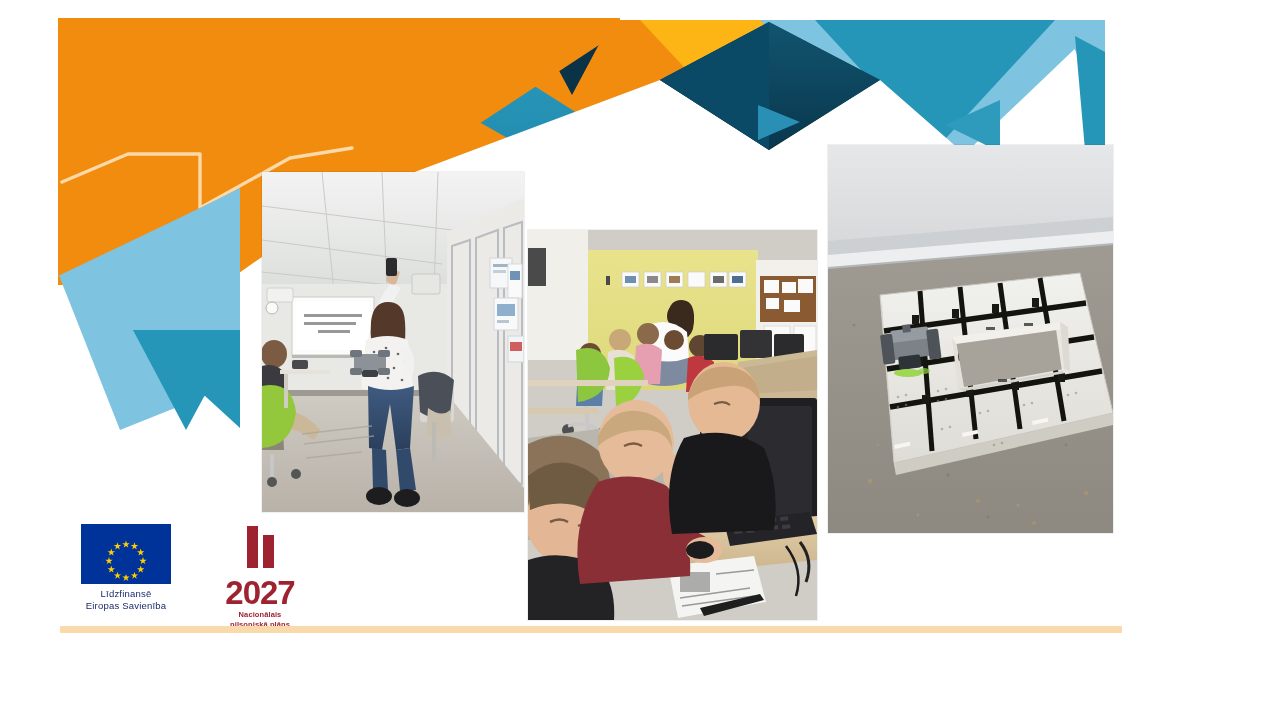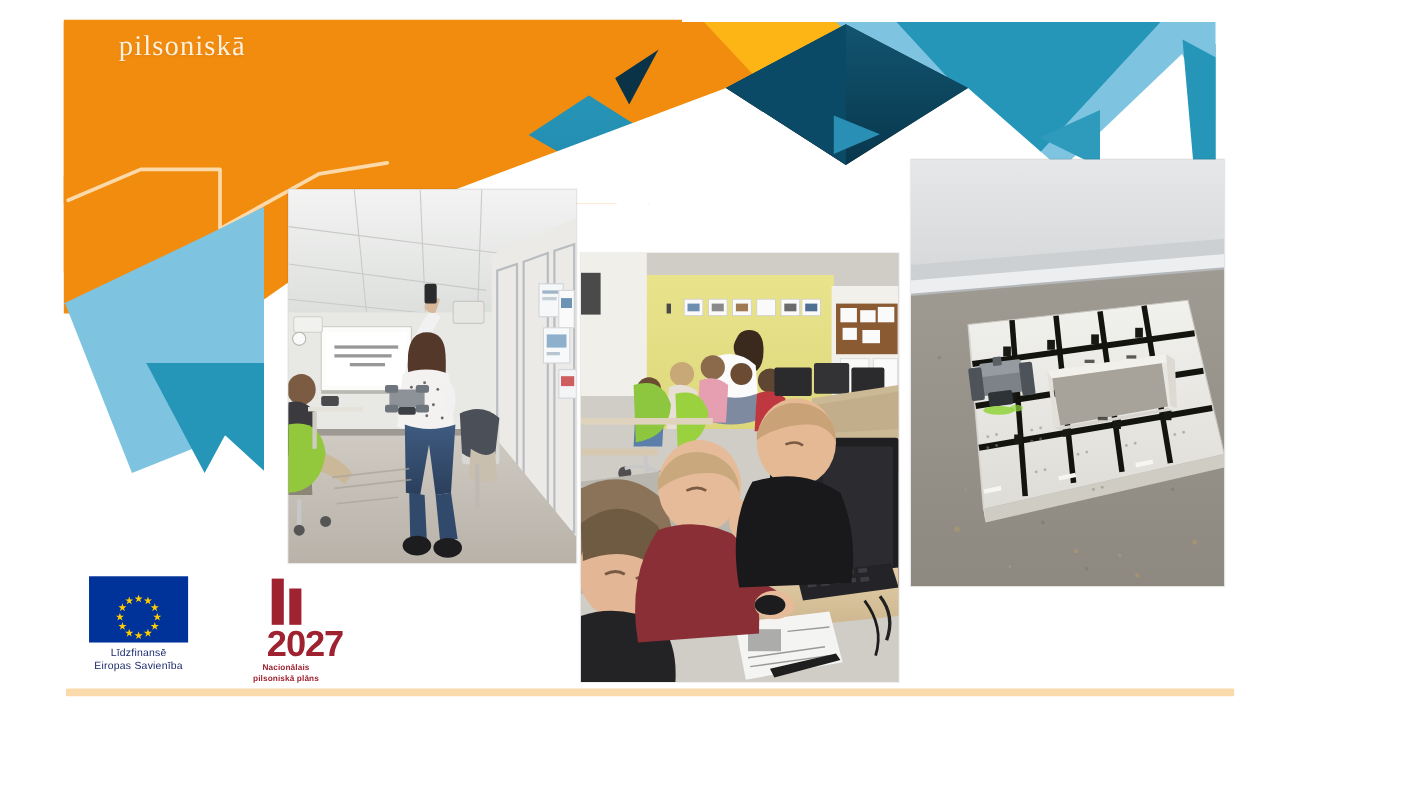--- a/index.html
+++ b/index.html
@@ -76,21 +76,21 @@
     position:absolute; left:208px; top:524px;
     width:104px; text-align:center; color:#9e2230;
   }
   #nap-bars{ height:44px; display:flex; justify-content:center; align-items:flex-end; gap:5px; }
   #nap-bars i{ display:block; width:11px; background:#9e2230; }
   #nap-bars i:nth-child(1){ height:42px; }
   #nap-bars i:nth-child(2){ height:33px; }
   #nap-year{
     font-family:"Liberation Sans", sans-serif;
     font-size:33px; font-weight:bold; letter-spacing:-1px;
-    line-height:.95; margin-top:1px;text-align:right;
+    line-height:.95; margin-top:9px;
   }
   #logo-nap .cap{
     margin-top:2px;
     font-size:7.5px; font-weight:bold; line-height:1.3; letter-spacing:.1px;
   }
 
   
   #bottom-rule{
     position:absolute;
     left:60px; top:626px; width:1062px; height:7px;
@@ -170,21 +170,20 @@
     <polyline points="62,182 128,154 200,154 200,208 290,158 352,148" fill="none" stroke="#fbd9a8" stroke-width="3.4" stroke-linejoin="round" stroke-linecap="round"></polyline>
 
     <polygon points="58,276 238,190 238,380" fill="#7ec4e0"></polygon>
     <polygon points="60,278 240,188 240,382 120,430" fill="#7ec4e0"></polygon>
 
     <polygon points="133,330 240,330 240,428" fill="#2596b8"></polygon>
     <polygon points="133,330 240,330 186,430" fill="#2596b8"></polygon>
   </svg>
 
   <div id="title-block">
-    <div class="title-line t2">pilsoniskā</div>
   </div>
 
   <div class="photo" id="photo-teacher">
     <svg viewBox="0 0 262 340" xmlns="http://www.w3.org/2000/svg">
       <defs>
         <linearGradient id="ceilG" x1="0" y1="0" x2="0" y2="1">
           <stop offset="0%" stop-color="#f2f3f2"></stop>
             <stop offset="100%" stop-color="#dcdedc"></stop>
         </linearGradient>
         <linearGradient id="floorG" x1="0" y1="0" x2="0" y2="1">

